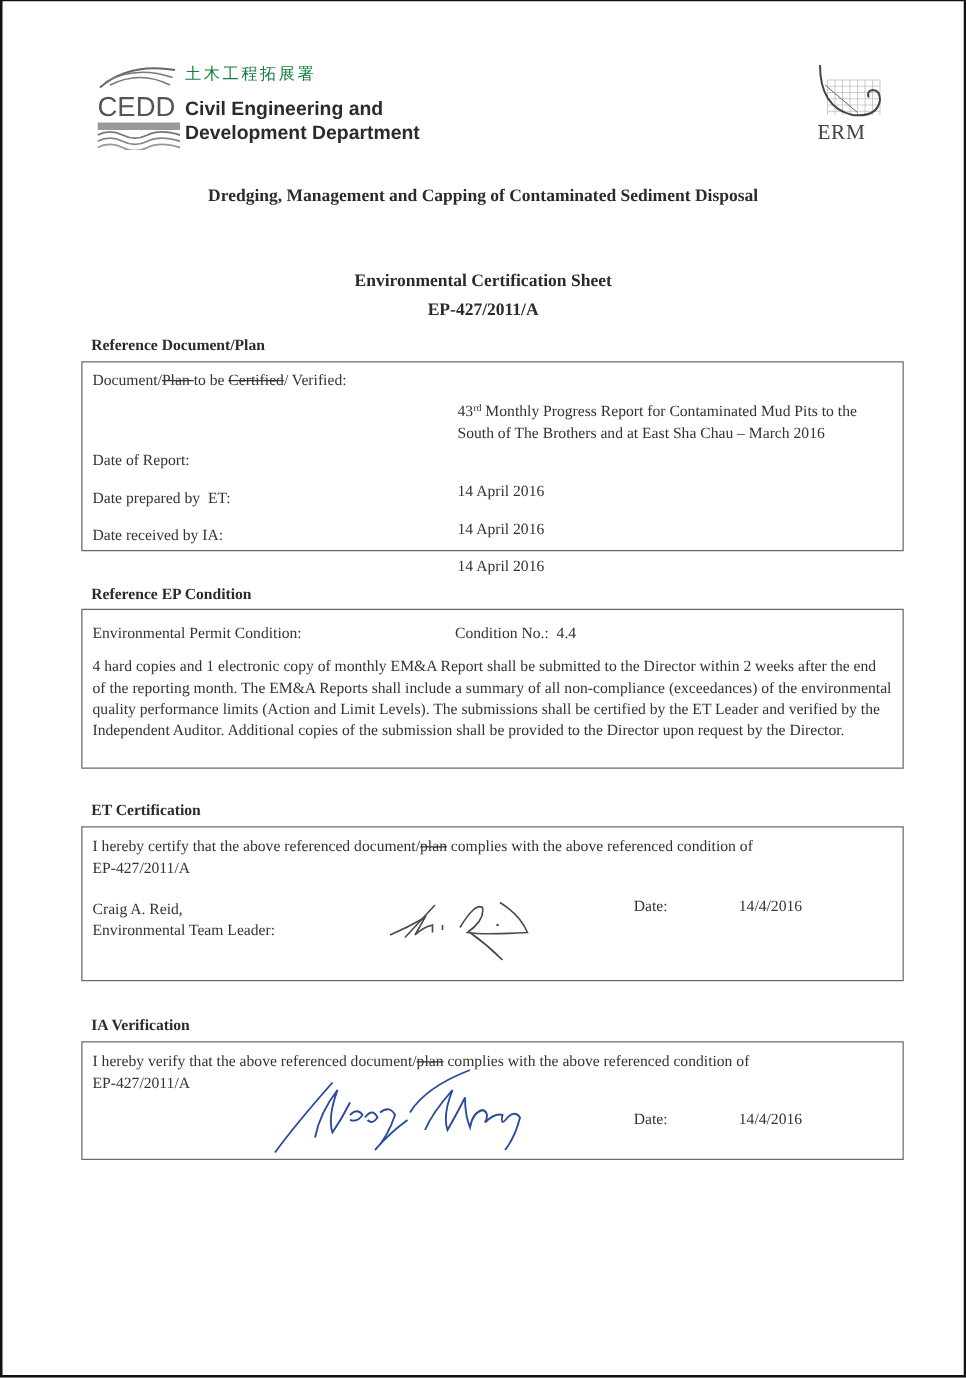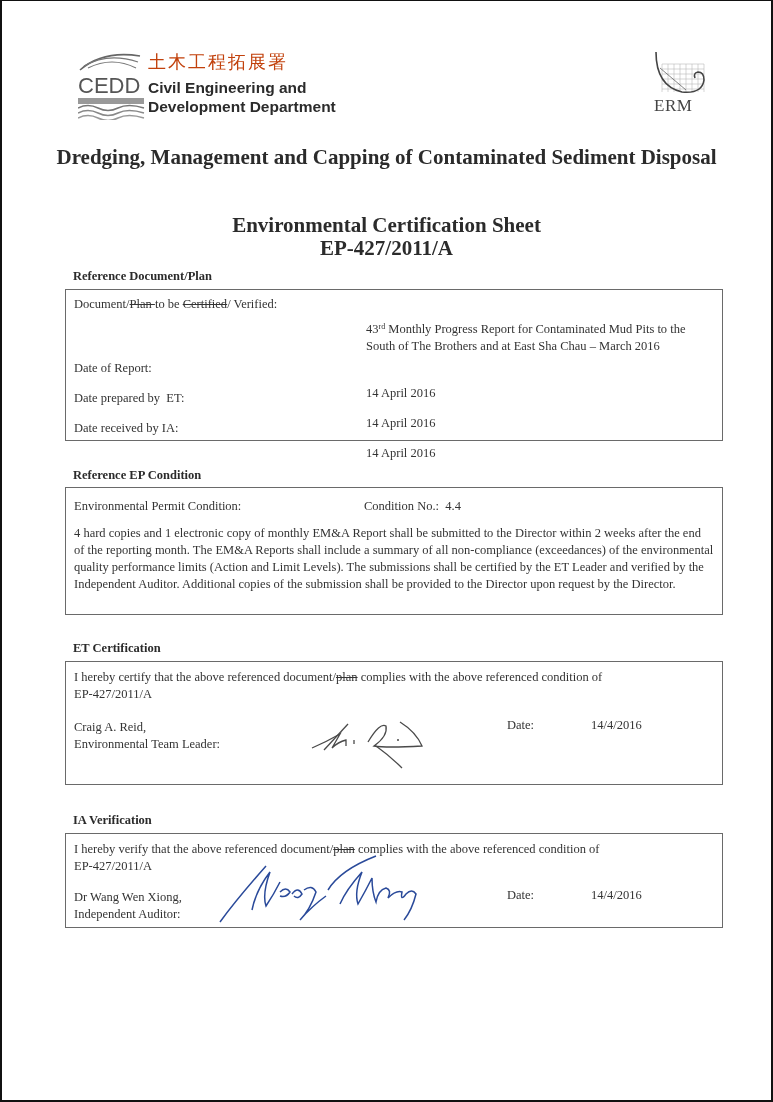--- a/index.html
+++ b/index.html
@@ -29,38 +29,38 @@
     }
     .cedd-mark { position: absolute; left: 0; top: 0; width: 70px; height: 72px; }
     .cedd-letters {
       position: absolute; left: 0; top: 25px;
       font-family: "Liberation Sans", "DejaVu Sans", sans-serif;
       font-size: 22px; color: #555; letter-spacing: 0px; font-weight: normal;
     }
     .cedd-chinese {
       position: absolute; left: 70px; top: 2px;
       font-family: "DejaVu Sans", sans-serif;
-      font-size: 18px; color: #c2410c; letter-spacing: 2px;
+      font-size: 13px; color: #15803d; letter-spacing: 2px;
     }
     .cedd-en1, .cedd-en2 {
       position: absolute; left: 70px;
       font-family: "Liberation Sans", "DejaVu Sans", sans-serif;
       font-weight: bold; font-size: 15.5px; color: #2b2b2b;
     }
     .cedd-en1 { top: 31px; }
     .cedd-en2 { top: 50px; }
     .erm-logo { position: absolute; left: 648px; top: 50px; width: 60px; height: 70px; }
     .erm-text {
       position: absolute; left: 6px; top: 46px;
       font-family: "Liberation Serif", serif; font-size: 17px; color: #444; letter-spacing: 0.5px;
     }
 
     .title {
       position: absolute; left: 40px; width: 693px; text-align: center;
-      font-weight: bold; font-size: 21px; color: #2b2b2b; line-height: 23px;
+      font-weight: bold; font-size: 14px; color: #2b2b2b; line-height: 23px;
     }
     .title-main { top: 146px; }
     .title-sub { top: 214px; }
 
     .section-heading {
       position: absolute; left: 73px;
       font-weight: bold; font-size: 12.5px; color: #2b2b2b;
     }
 
     .box {
@@ -180,24 +180,20 @@
   <span style="position:absolute; left:441px; top:56px;">Date:</span>
   <span style="position:absolute; left:525px; top:56px;">14/4/2016</span>
 </div>
 
 <div class="section-heading" style="top:813px;">IA Verification</div>
 <div class="box" style="top:833px; height:95px;">
   <div style="position:absolute; left:8px; top:7px; right:0; line-height:17px;">
     <span>I hereby verify that the above referenced document/</span><span class="strike">plan</span><span> complies with the above referenced condition of</span><br>
     <span>EP-427/2011/A</span>
   </div>
-  <div style="position:absolute; left:8px; top:55px; line-height:17px;">
-    <div>Dr Wang Wen Xiong,</div>
-    <div>Independent Auditor:</div>
-  </div>
   <svg class="signature" style="left:150px; top:16px;" width="230" height="76" viewBox="0 0 230 76">
     <g stroke="#2a4a9a" stroke-width="1.5" fill="none">
       <path d="M4 72 Q 20 50 50 16"></path>
       <path d="M36 60 Q 40 40 54 22 Q 46 44 50 56 Q 58 44 64 32"></path>
       <path d="M64 42 Q 70 36 74 42 Q 70 48 64 46 M 76 44 Q 82 36 86 44 Q 82 50 78 46"></path>
       <path d="M88 40 Q 96 34 100 42 Q 94 60 84 70 Q 96 56 110 46"></path>
       <path d="M112 40 Q 124 20 160 6"></path>
       <path d="M124 54 Q 130 40 146 22 Q 138 42 142 54 Q 150 40 156 28 Q 156 42 160 52 Q 162 40 170 38 Q 176 40 172 48 Q 180 40 186 42 Q 184 52 190 44 Q 196 38 200 44 Q 196 60 188 70"></path>
     </g>
   </svg>

